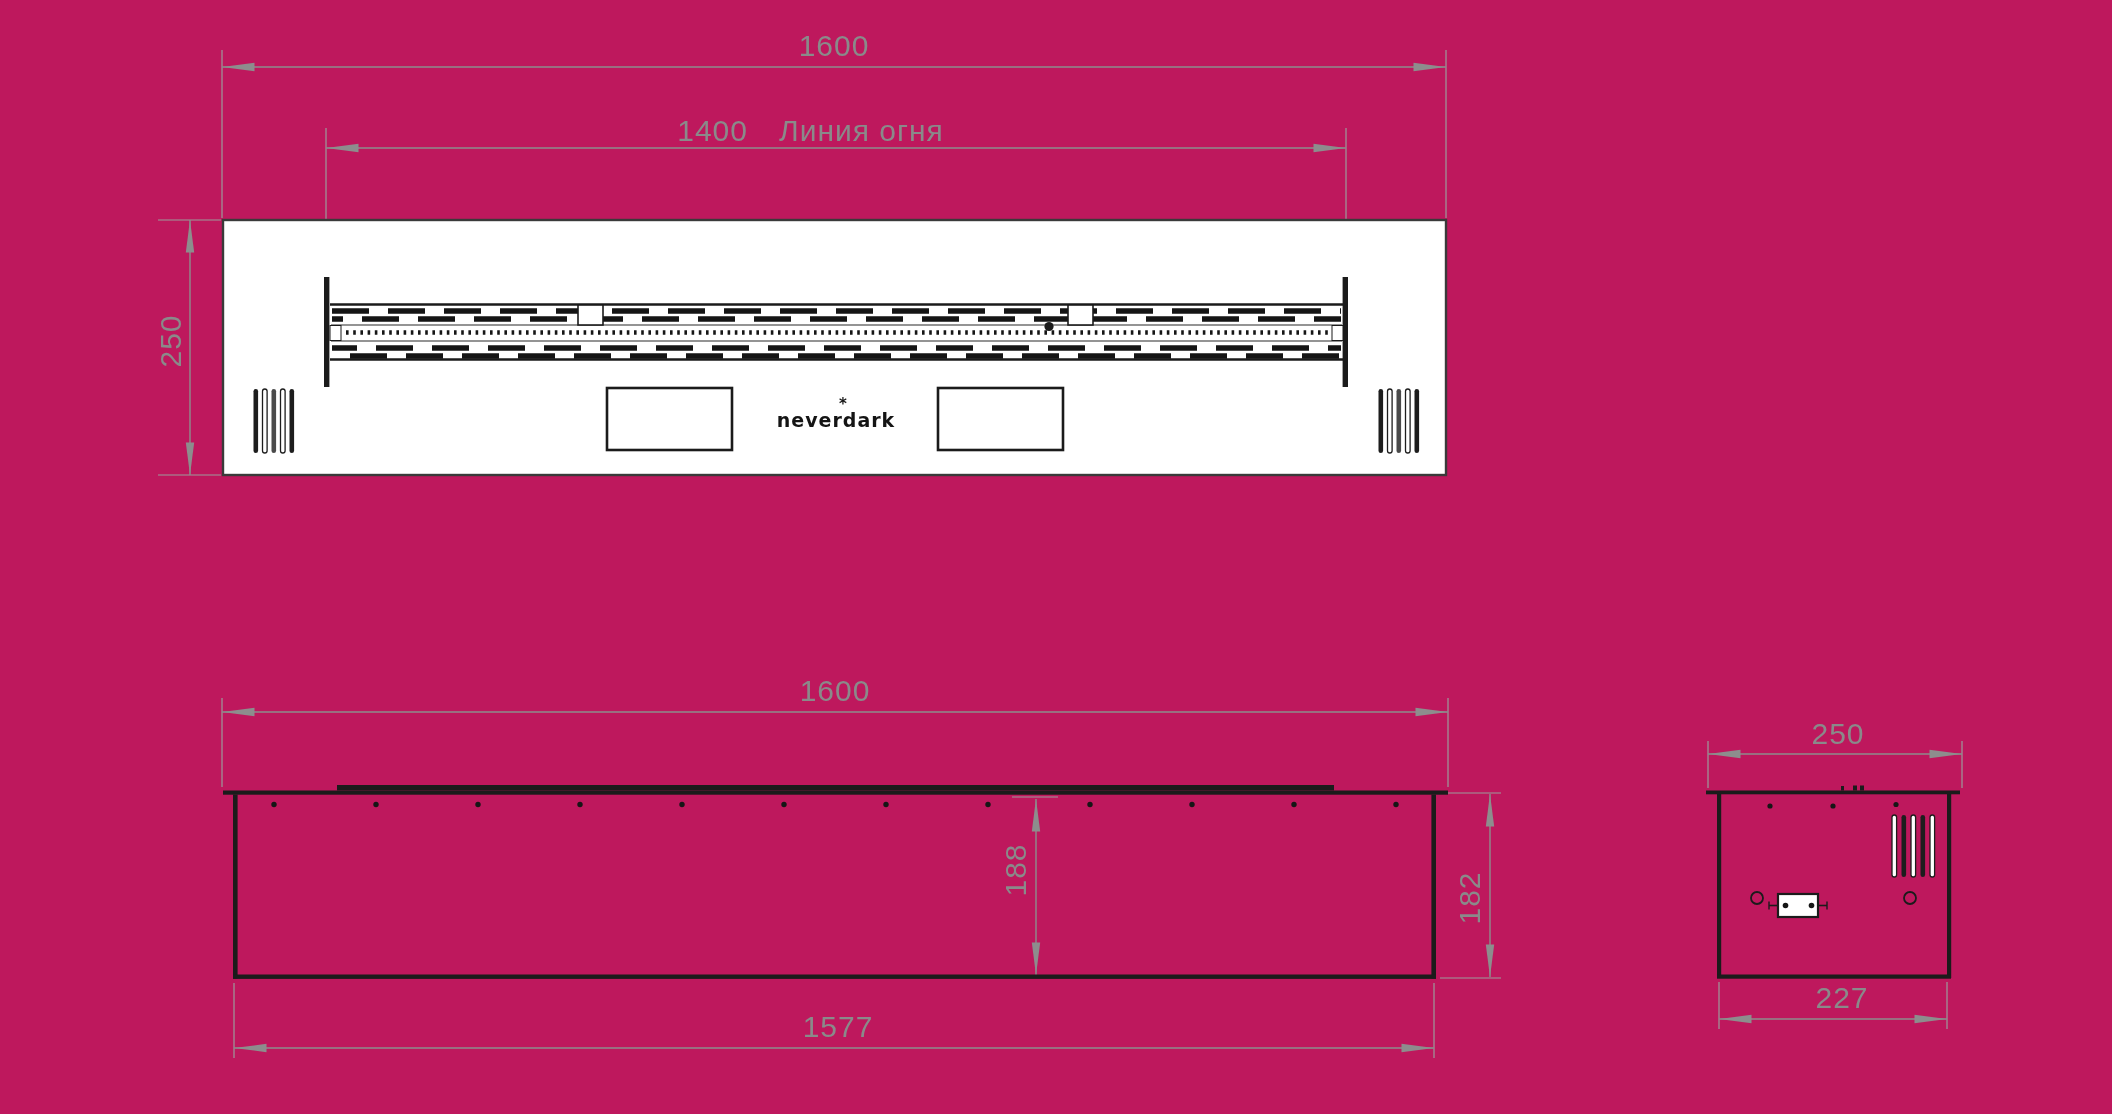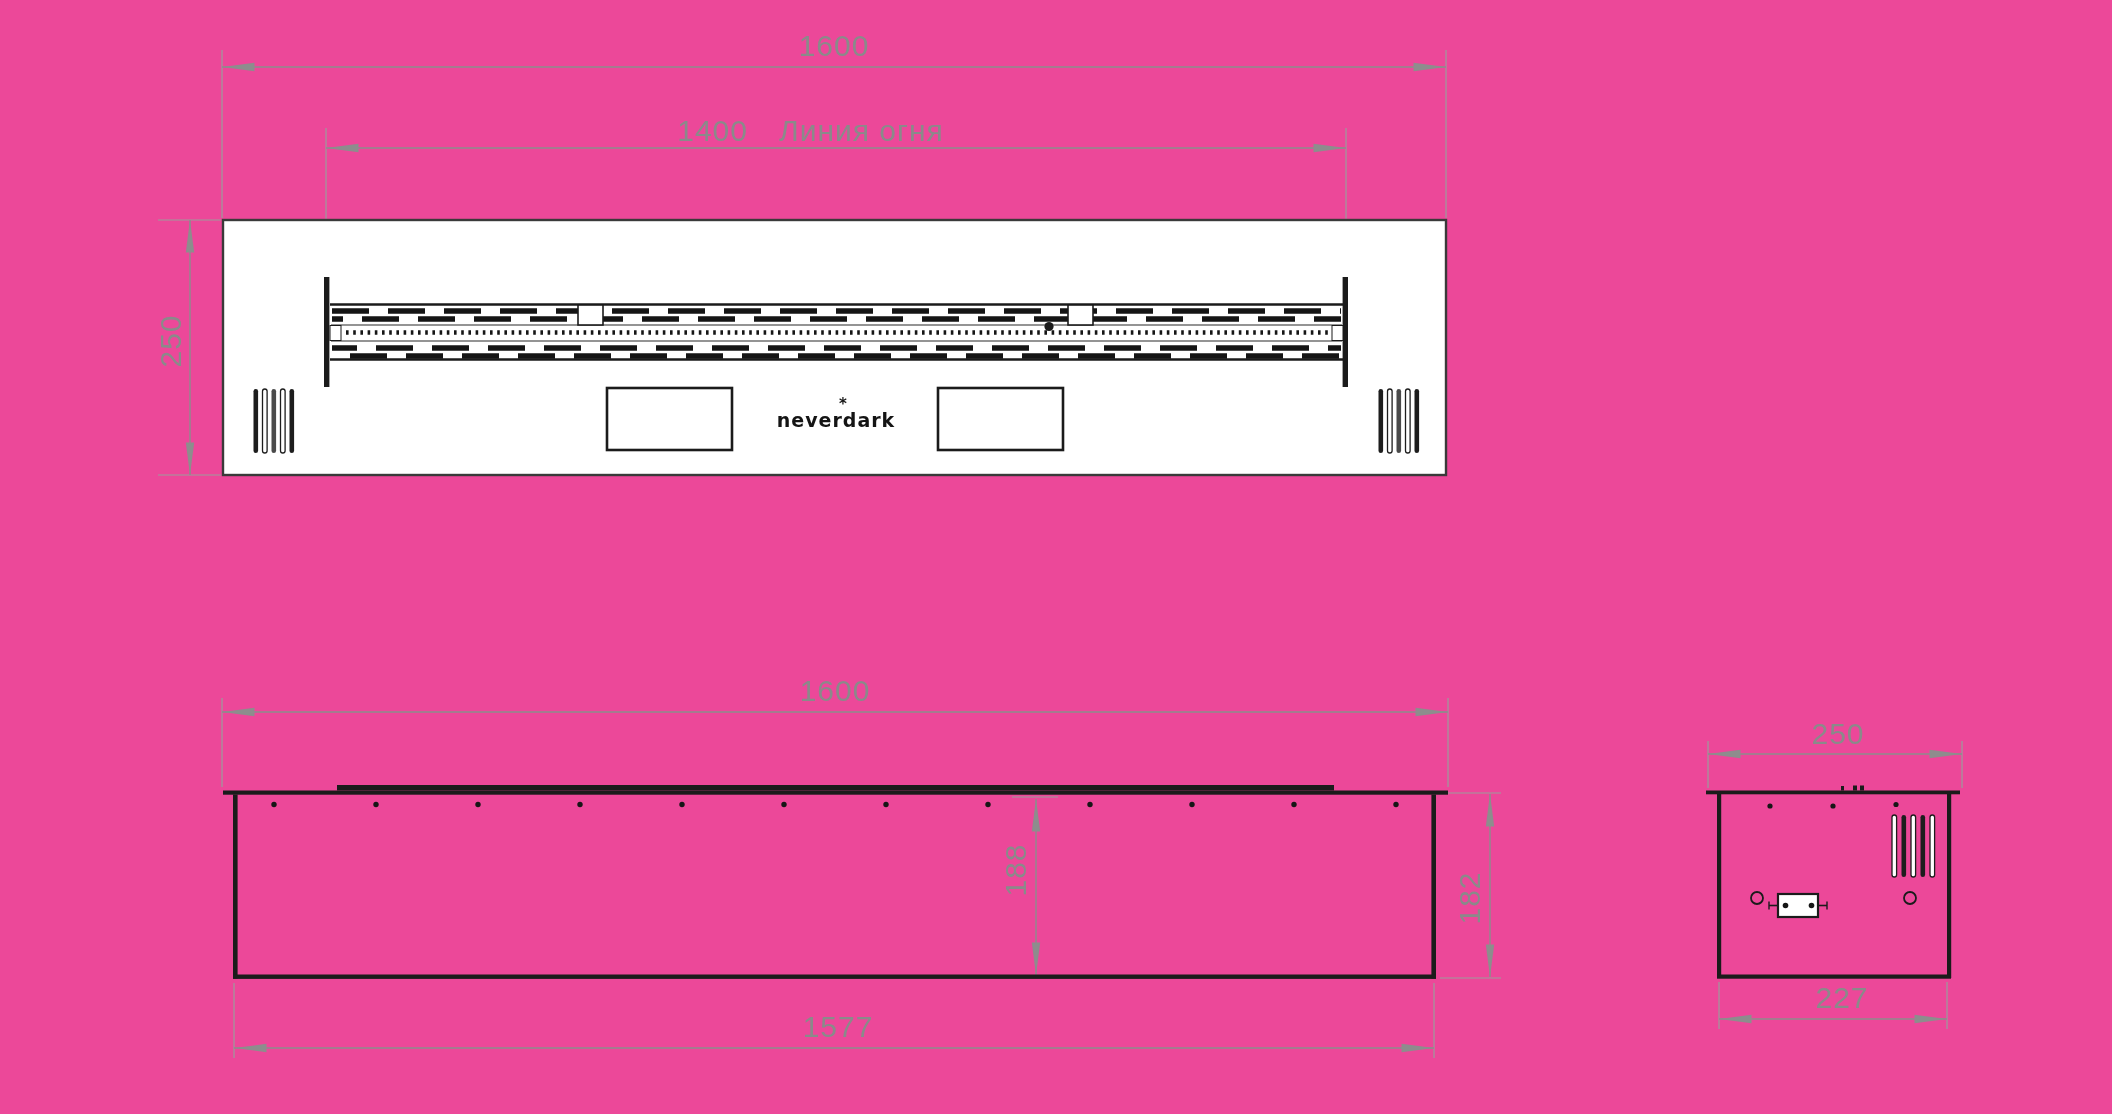--- a/index.html
+++ b/index.html
@@ -1,16 +1,16 @@
 <!DOCTYPE html>
 <html><head>
 <meta charset="utf-8">
 <style>
   html,body{margin:0;padding:0;background:#ffffff;}
-  .page{position:relative;width:2112px;height:1114px;background:#ec4899;overflow:hidden;
+  .page{position:relative;width:2112px;height:1114px;background:#be185d;overflow:hidden;
         font-family:"Liberation Sans",sans-serif;}
   svg{display:block}
   .dimtxt{font-family:"Liberation Sans",sans-serif;font-size:30px;fill:#8a8a8a;letter-spacing:1px;}
   .logotxt{font-family:"DejaVu Sans",sans-serif;font-size:19px;font-weight:700;fill:#141414;letter-spacing:1px;}
   .logomark{font-family:"DejaVu Sans",sans-serif;font-size:15px;font-weight:700;fill:#141414;}
   .ext{stroke:#9c9c9c;stroke-width:1.2;}
   .dim{stroke:#8d8d8d;stroke-width:1.4;}
   .obj{stroke:#1b1b1b;}
   .thin{stroke:#2a2a2a;stroke-width:1.1;}
   .dashrow{stroke:#151515;stroke-width:5.4;}

